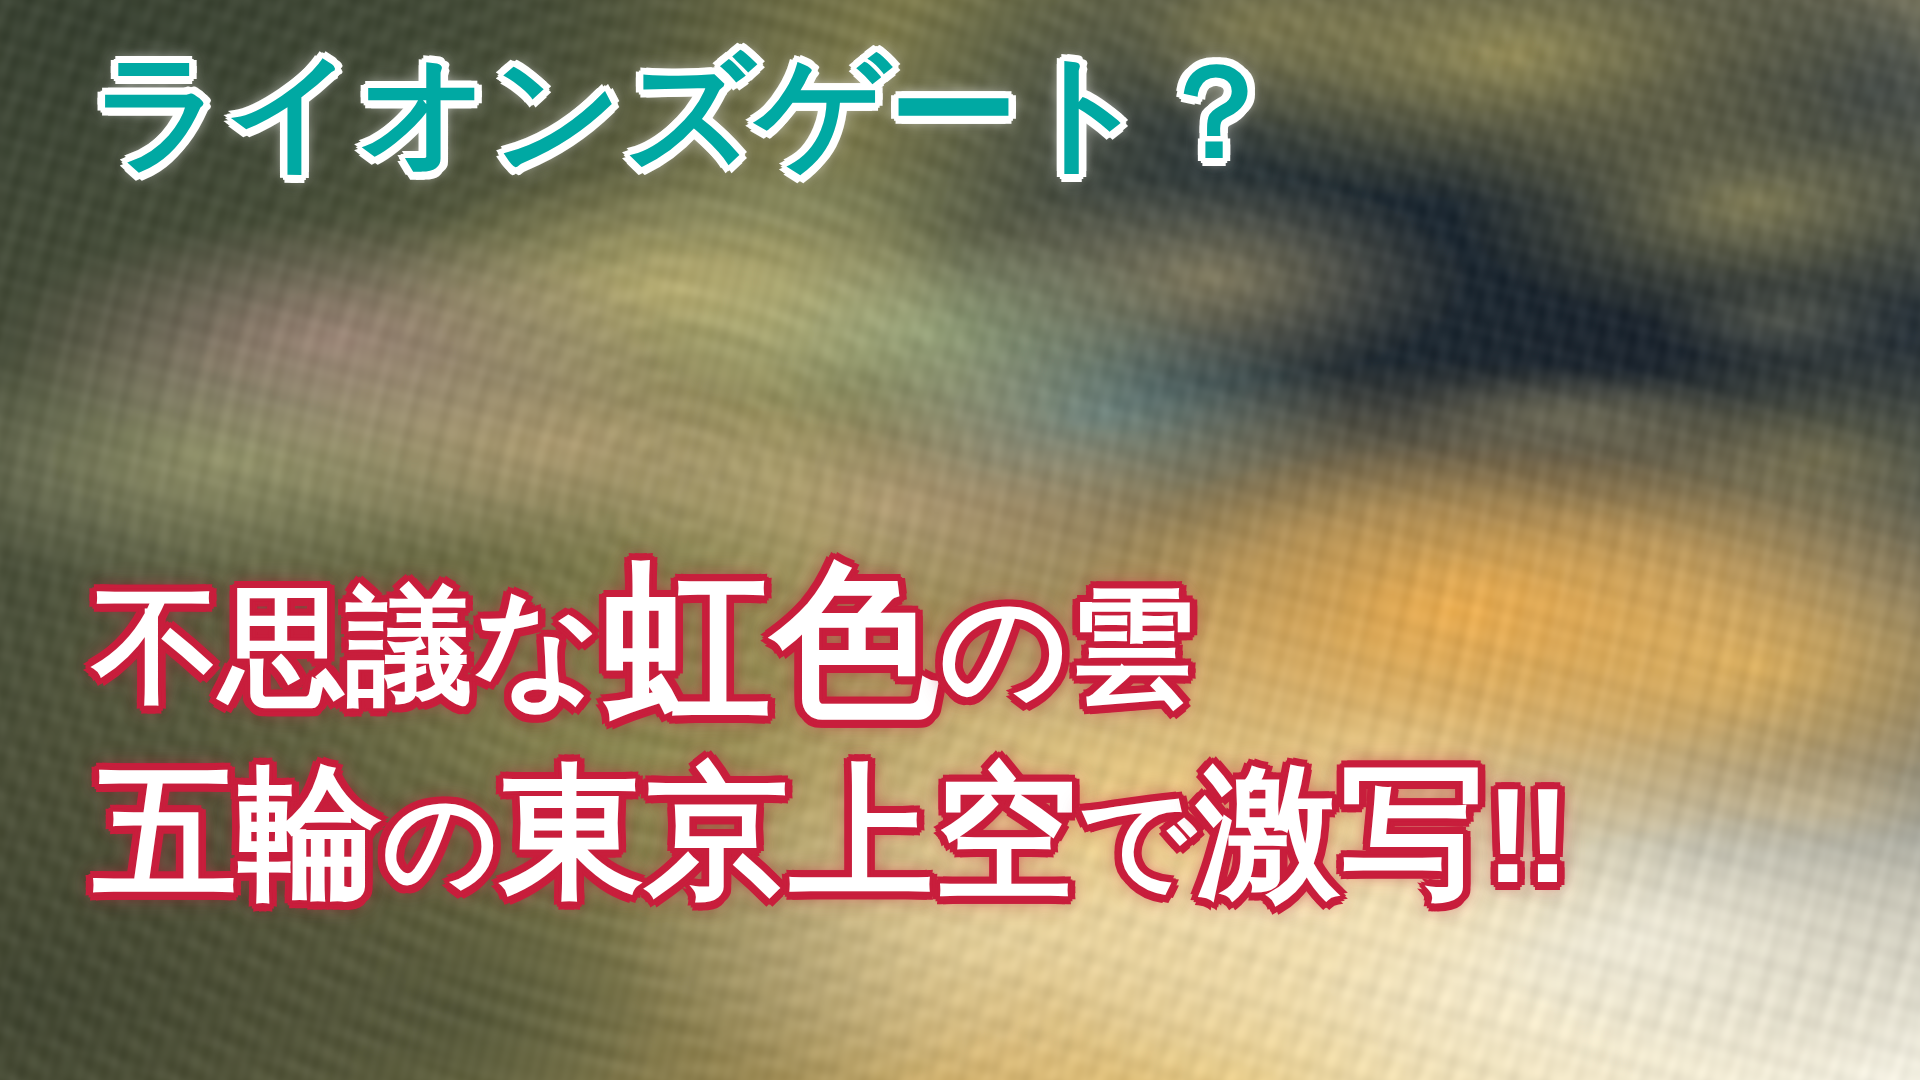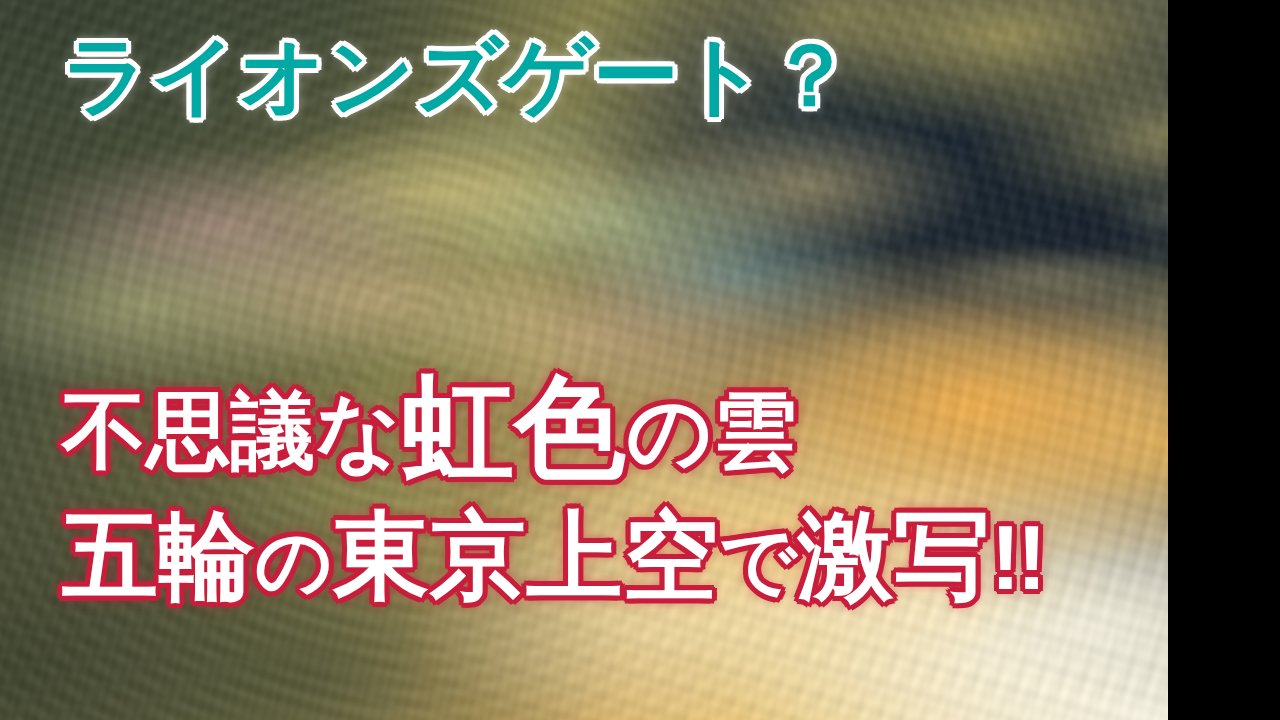--- a/index.html
+++ b/index.html
@@ -3,21 +3,21 @@
 <meta charset="utf-8">
 <title>Rainbow Cloud Thumbnail</title>
 <style>
   html, body {
     margin: 0;
     padding: 0;
     background: #000;
   }
   #stage {
     position: relative;
-    width: 1168px;
+    width: 1280px;
     height: 720px;
     overflow: hidden;
     font-family: "Liberation Sans", "DejaVu Sans", sans-serif;
     background: #243028;
   }
 
   
   .bg-layer {
     position: absolute;
     inset: 0;

